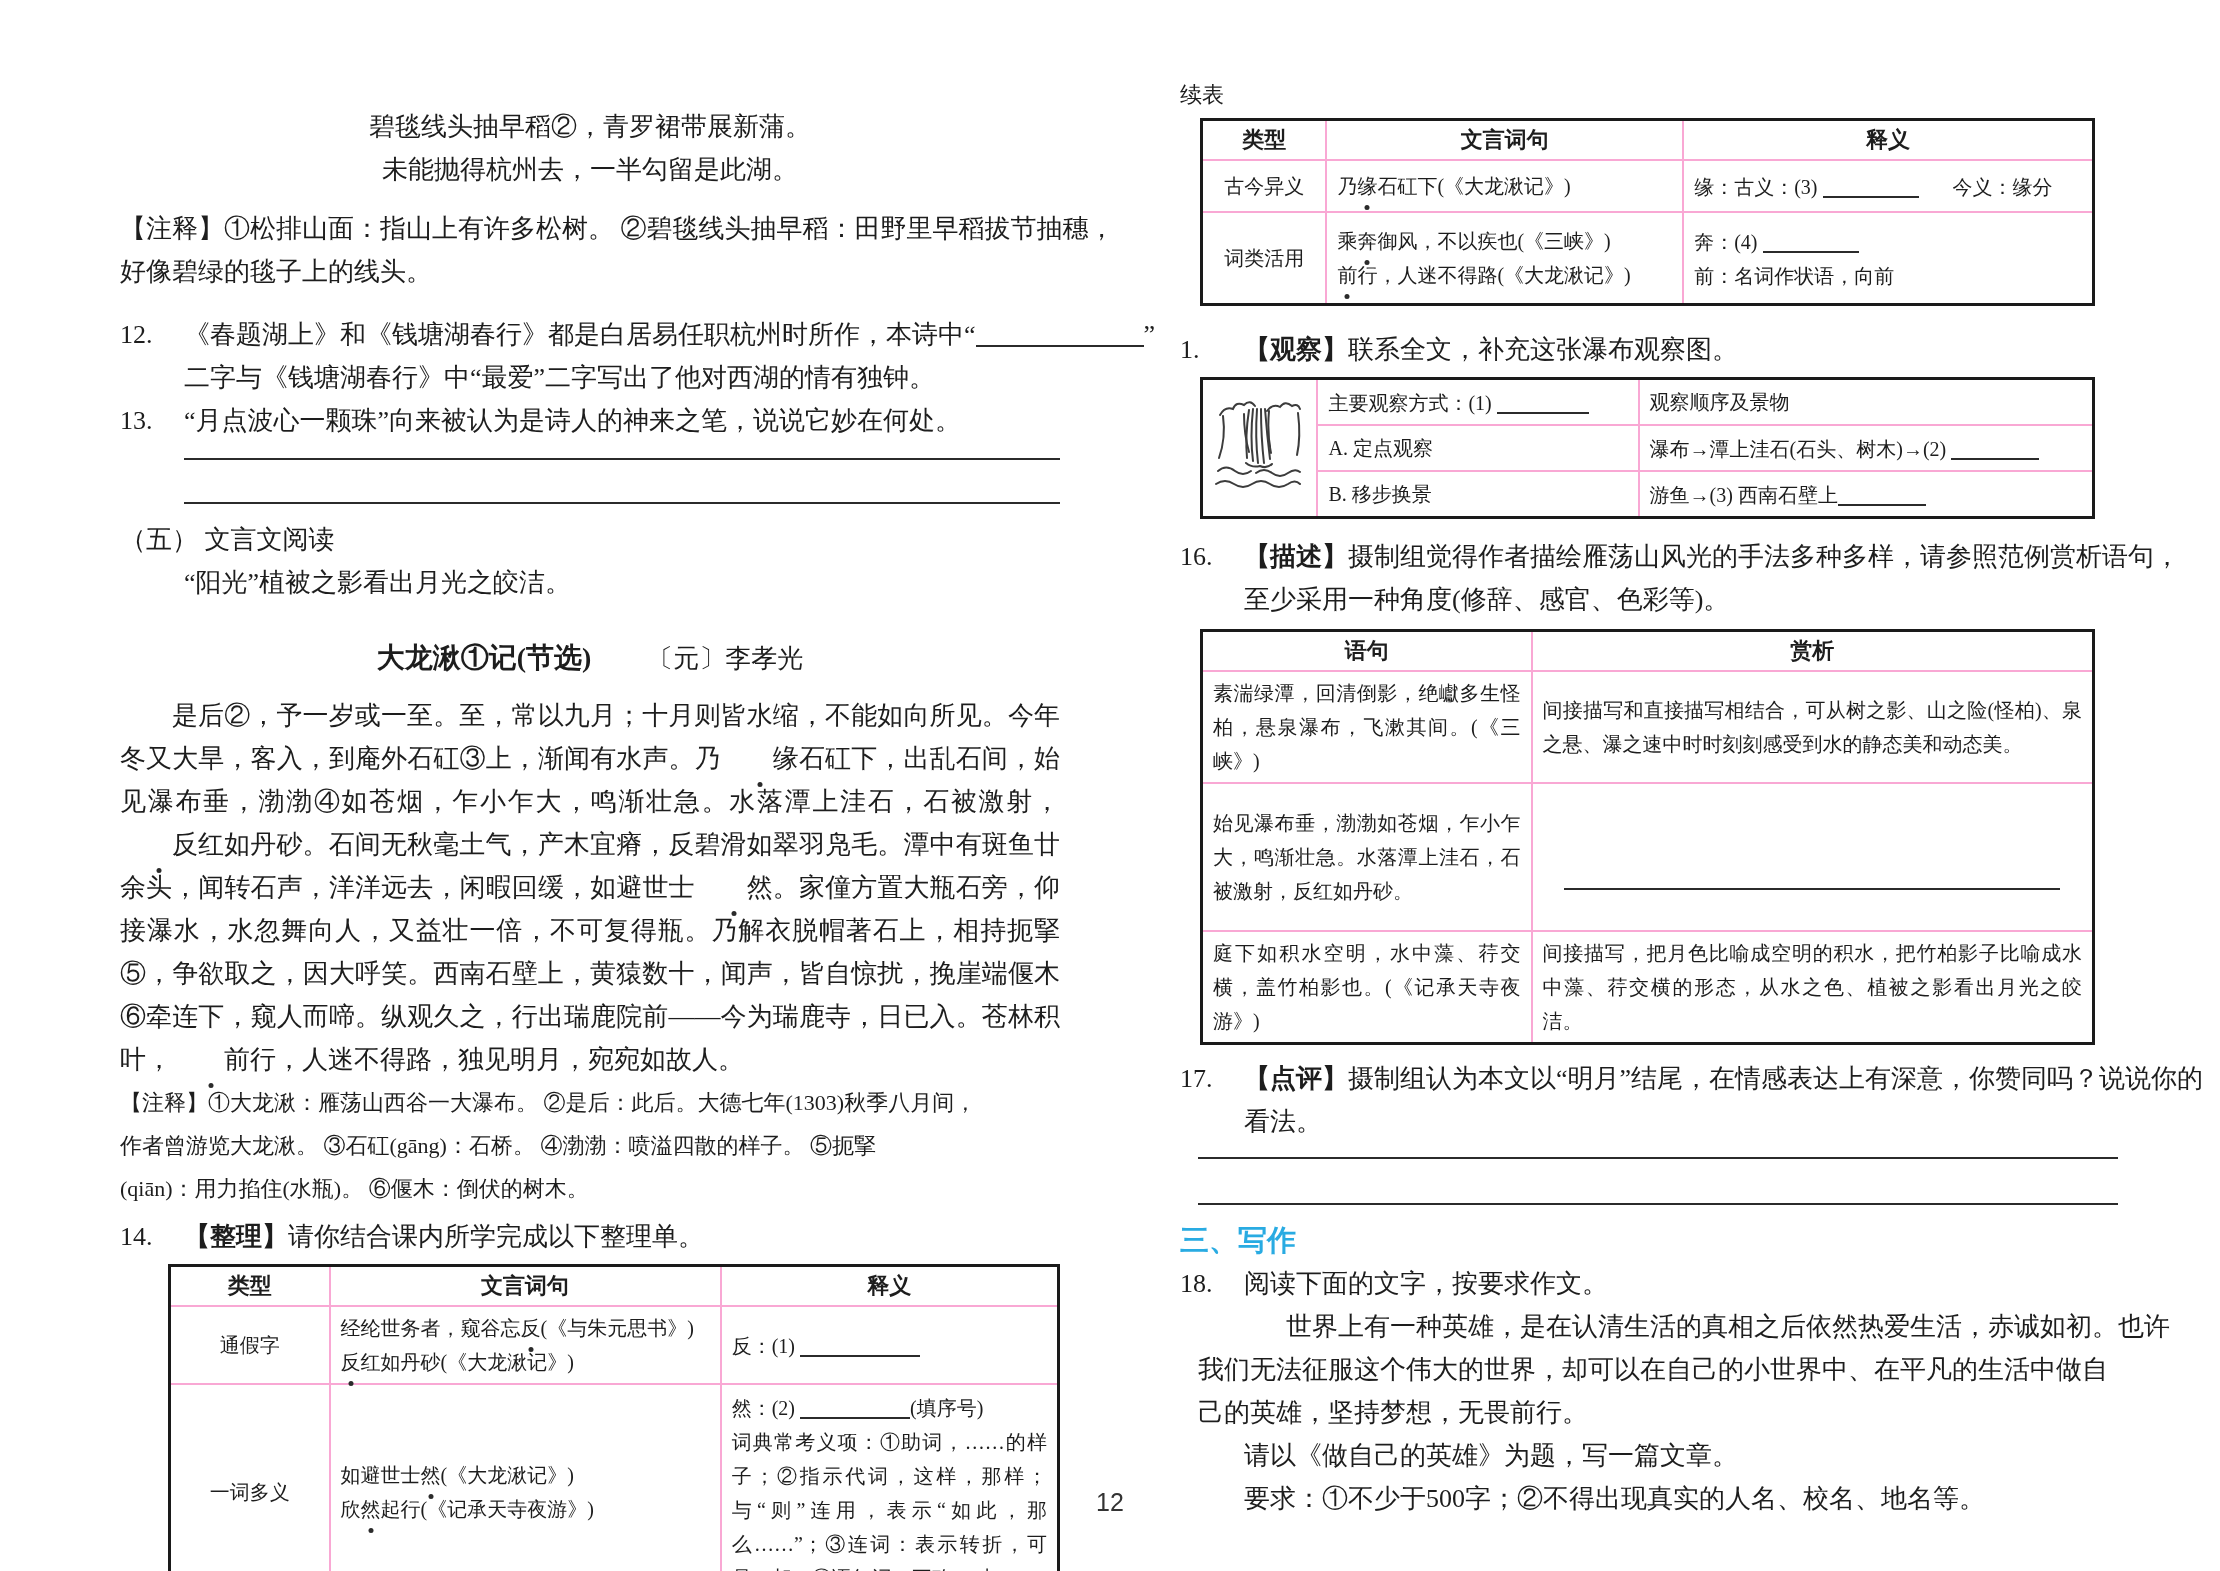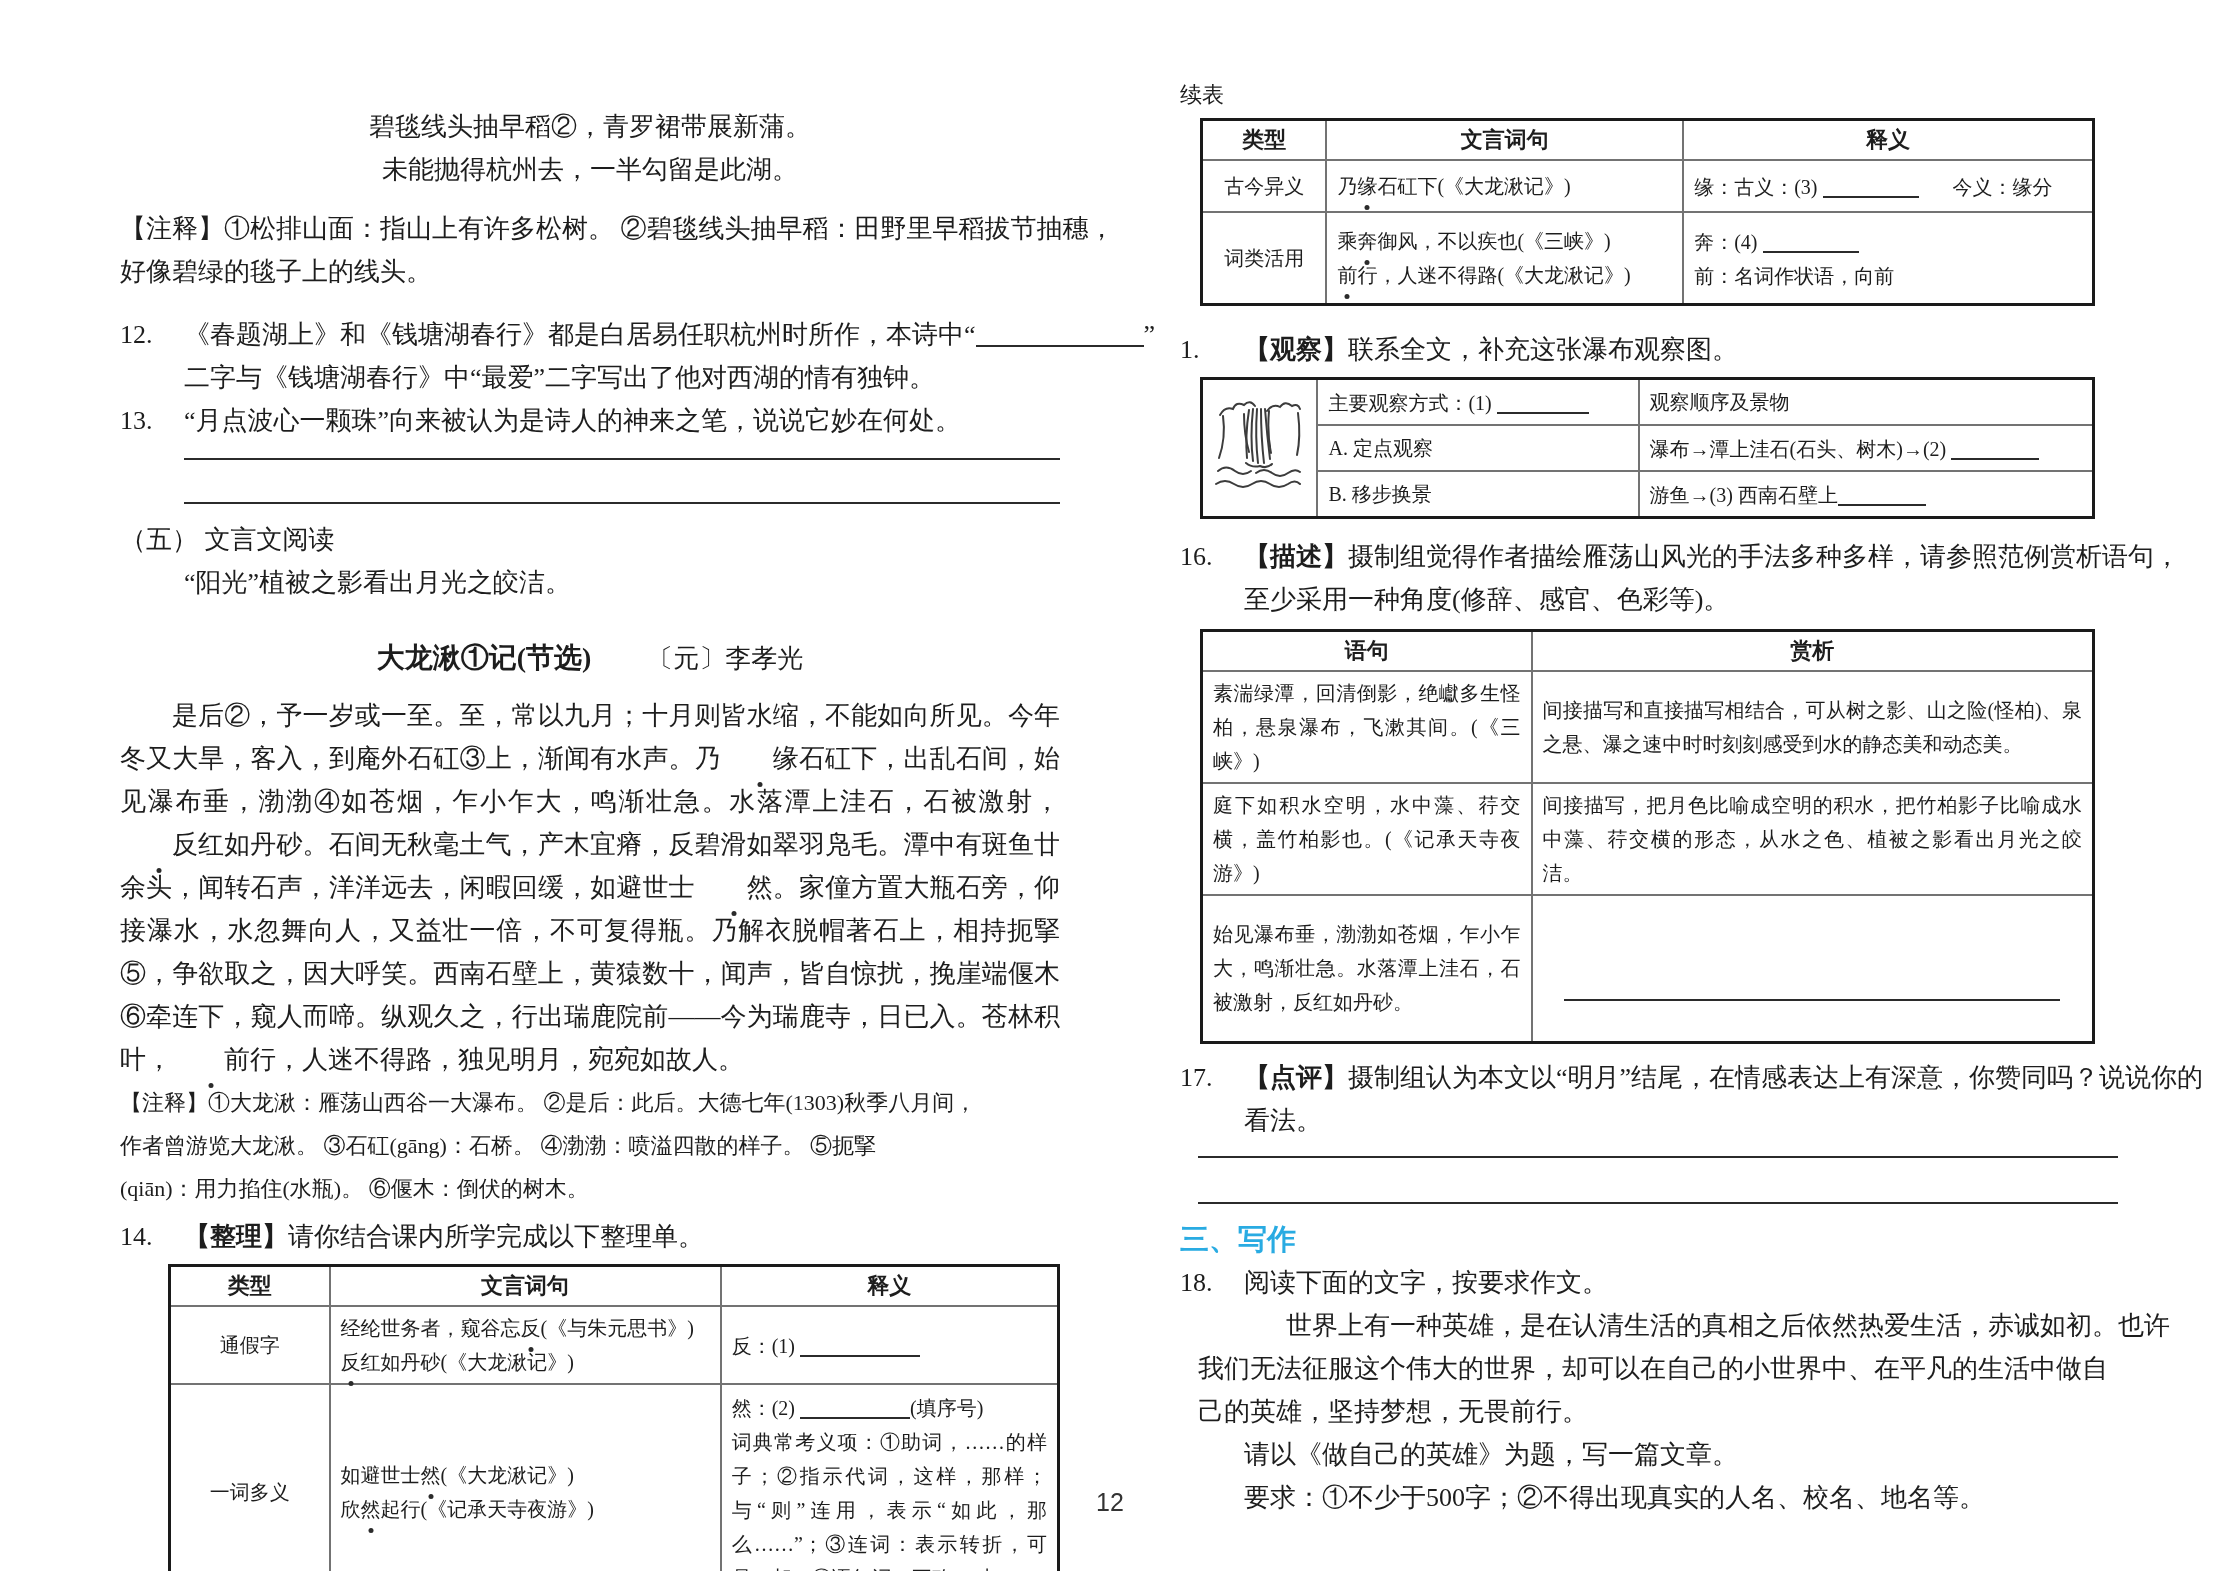--- a/index.html
+++ b/index.html
@@ -14,21 +14,21 @@
   .qnum { position:absolute; left:0; top:0; }
   .qtag { font-family:"Liberation Sans", sans-serif; font-weight:bold; }
   .indent1 { padding-left:64px; }
   .blank { display:inline-block; border-bottom:2px solid #2b2b2b; height:28px; vertical-align:-4px; }
   .ansline { border-bottom:2px solid #2b2b2b; }
   .title-line { font-size:26px; }
   .passage-title { font-weight:bold; font-size:28px; }
   .passage { font-size:26px; line-height:43px; text-align:justify; text-indent:2em; margin-top:14px; }
   .note { font-size:22px; line-height:43px; }
   .tbl { border-collapse:collapse; table-layout:fixed; border:3px solid #1a1a1a; }
-  .tbl td, .tbl th { border:2px solid #737373; font-size:20px; line-height:34px;
+  .tbl td, .tbl th { border:2px solid #f9a8d4; font-size:20px; line-height:34px;
                      padding:4px 10px; vertical-align:middle; }
   .tbl th { font-family:"Liberation Sans", sans-serif; font-weight:bold;
             font-size:22px; text-align:center; padding:2px 4px; }
   .tbl .ctr { text-align:center; }
   .cellline { white-space:nowrap; }
   .celljust { text-align:justify; }
   .dU { display:inline-block; position:relative; }
   .dU::after { content:""; position:absolute; left:50%; bottom:-7px; transform:translateX(-50%);
                width:5px; height:5px; border-radius:50%; background:#2b2b2b; }
   .continued { font-size:22px; text-align:left; padding-right:14px; line-height:30px; }
@@ -223,29 +223,29 @@
         </colgroup>
       <tbody>
           <tr>
         <th>语句</th>
         <th>赏析</th>
       </tr>
       <tr style="height:80px;">
         <td class="celljust">素湍绿潭，回清倒影，绝巘多生怪柏，悬泉瀑布，飞漱其间。(《三峡》)</td>
         <td class="celljust">间接描写和直接描写相结合，可从树之影、山之险(怪柏)、泉之悬、瀑之速中时时刻刻感受到水的静态美和动态美。</td>
       </tr>
-      <tr style="height:80px;">
-        <td class="celljust">庭下如积水空明，水中藻、荇交横，盖竹柏影也。(《记承天寺夜游》)</td>
-        <td class="celljust">间接描写，把月色比喻成空明的积水，把竹柏影子比喻成水中藻、荇交横的形态，从水之色、植被之影看出月光之皎洁。</td>
-      </tr>
       <tr style="height:148px;">
         <td class="celljust">始见瀑布垂，渤渤如苍烟，乍小乍大，鸣渐壮急。水落潭上洼石，石被激射，反红如丹砂。</td>
         <td class="blankcell">
           <div class="mid"></div>
         </td>
+      </tr>
+      <tr style="height:80px;">
+        <td class="celljust">庭下如积水空明，水中藻、荇交横，盖竹柏影也。(《记承天寺夜游》)</td>
+        <td class="celljust">间接描写，把月色比喻成空明的积水，把竹柏影子比喻成水中藻、荇交横的形态，从水之色、植被之影看出月光之皎洁。</td>
       </tr>
     </tbody>
       </table>
 
     <div class="q" style="margin-top:12px;">
       <span class="qnum">17.</span>
       <div class="line"><span class="qtag">【点评】</span><span>摄制组认为本文以“明月”结尾，在情感表达上有深意，你赞同吗？说说你的</span></div>
       <div class="line">看法。</div>
     </div>
 

